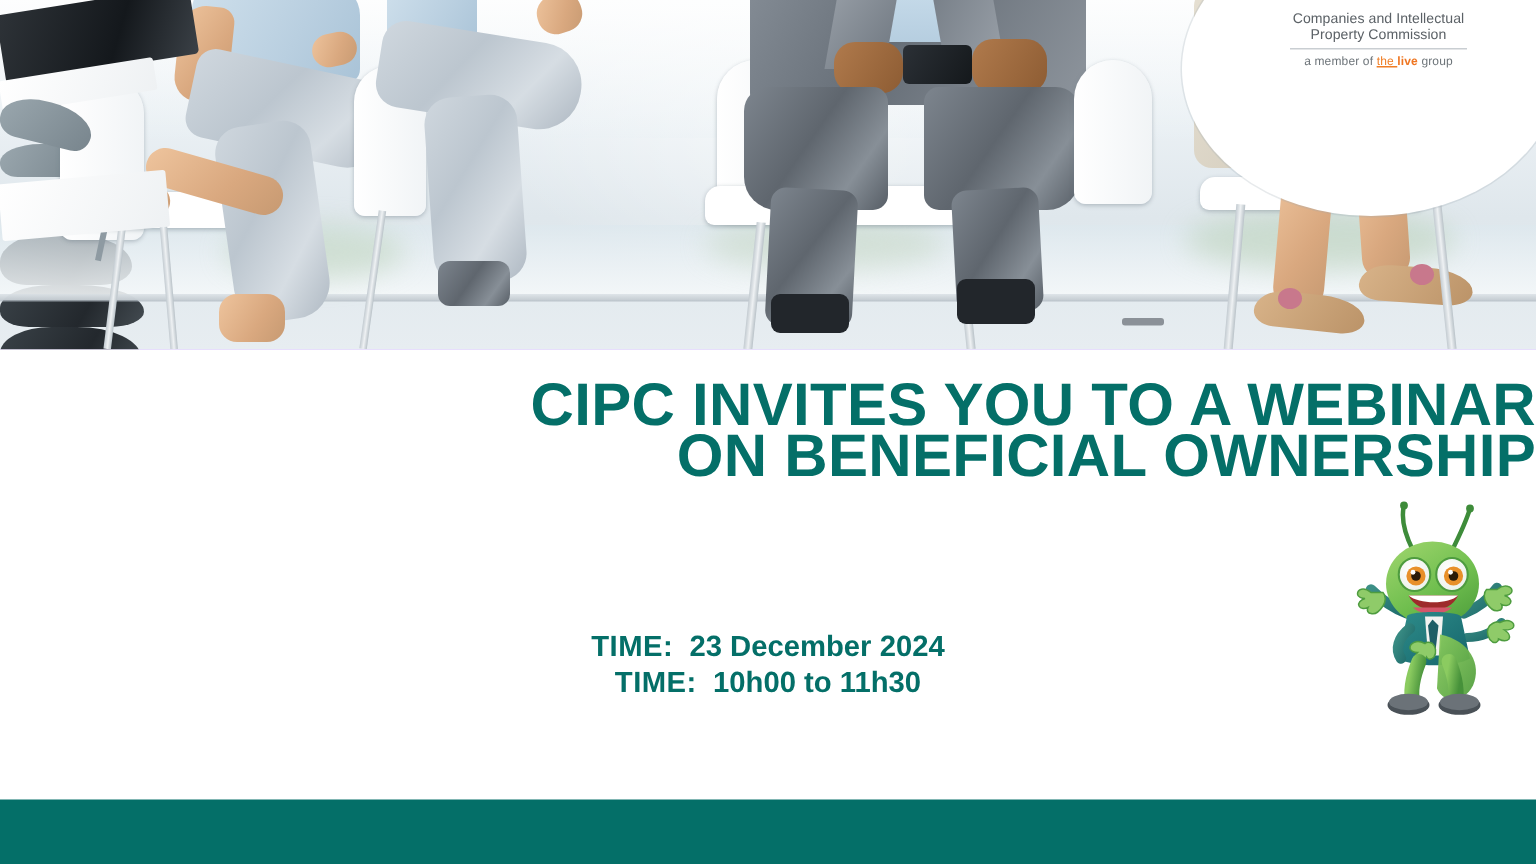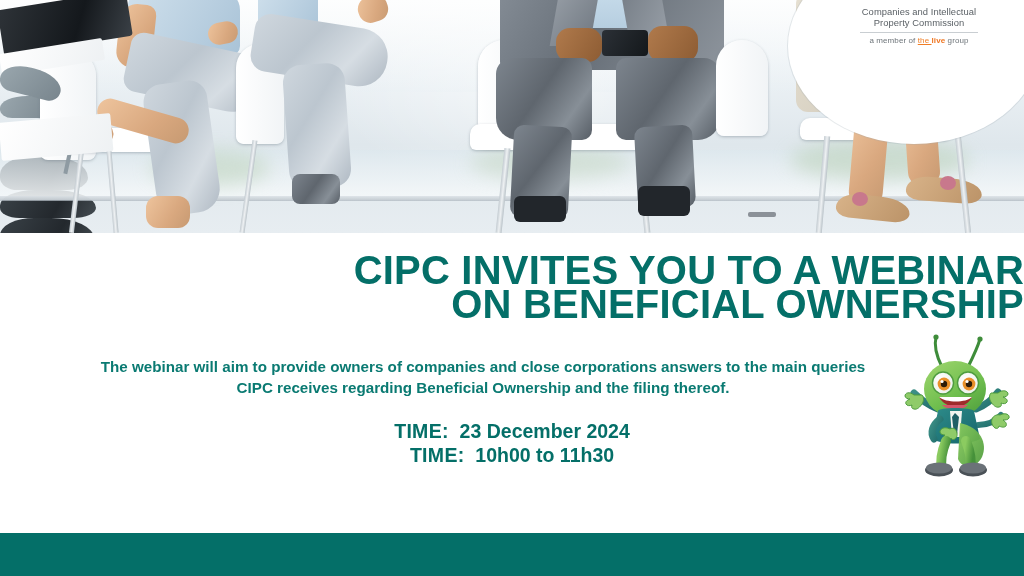--- a/index.html
+++ b/index.html
@@ -340,24 +340,20 @@
         <div class="logo-dtic"><span>a member of </span><span class="the">the </span><span class="dtic">live</span><span> group</span></div>
       </div>
     </div>
   </div>
 
   <div class="content">
 
     <div class="headline headline-l1">CIPC INVITES YOU TO A WEBINAR</div>
     <div class="headline headline-l2">ON BENEFICIAL OWNERSHIP</div>
 
-    <div class="intro">
-      <div>The webinar will aim to provide owners of companies and close corporations answers to the main queries</div>
-      <div>CIPC receives regarding Beneficial Ownership and the filing thereof.</div>
-    </div>
 
     <div class="datetime">
       <div><span class="dt-label">TIME:</span>&nbsp;&nbsp;<span>23 December 2024</span></div>
       <div><span class="dt-label">TIME:</span>&nbsp;&nbsp;<span>10h00 to 11h30</span></div>
     </div>
 
   </div>
 
   <svg class="mascot" viewBox="0 0 118 144">
     <defs>

